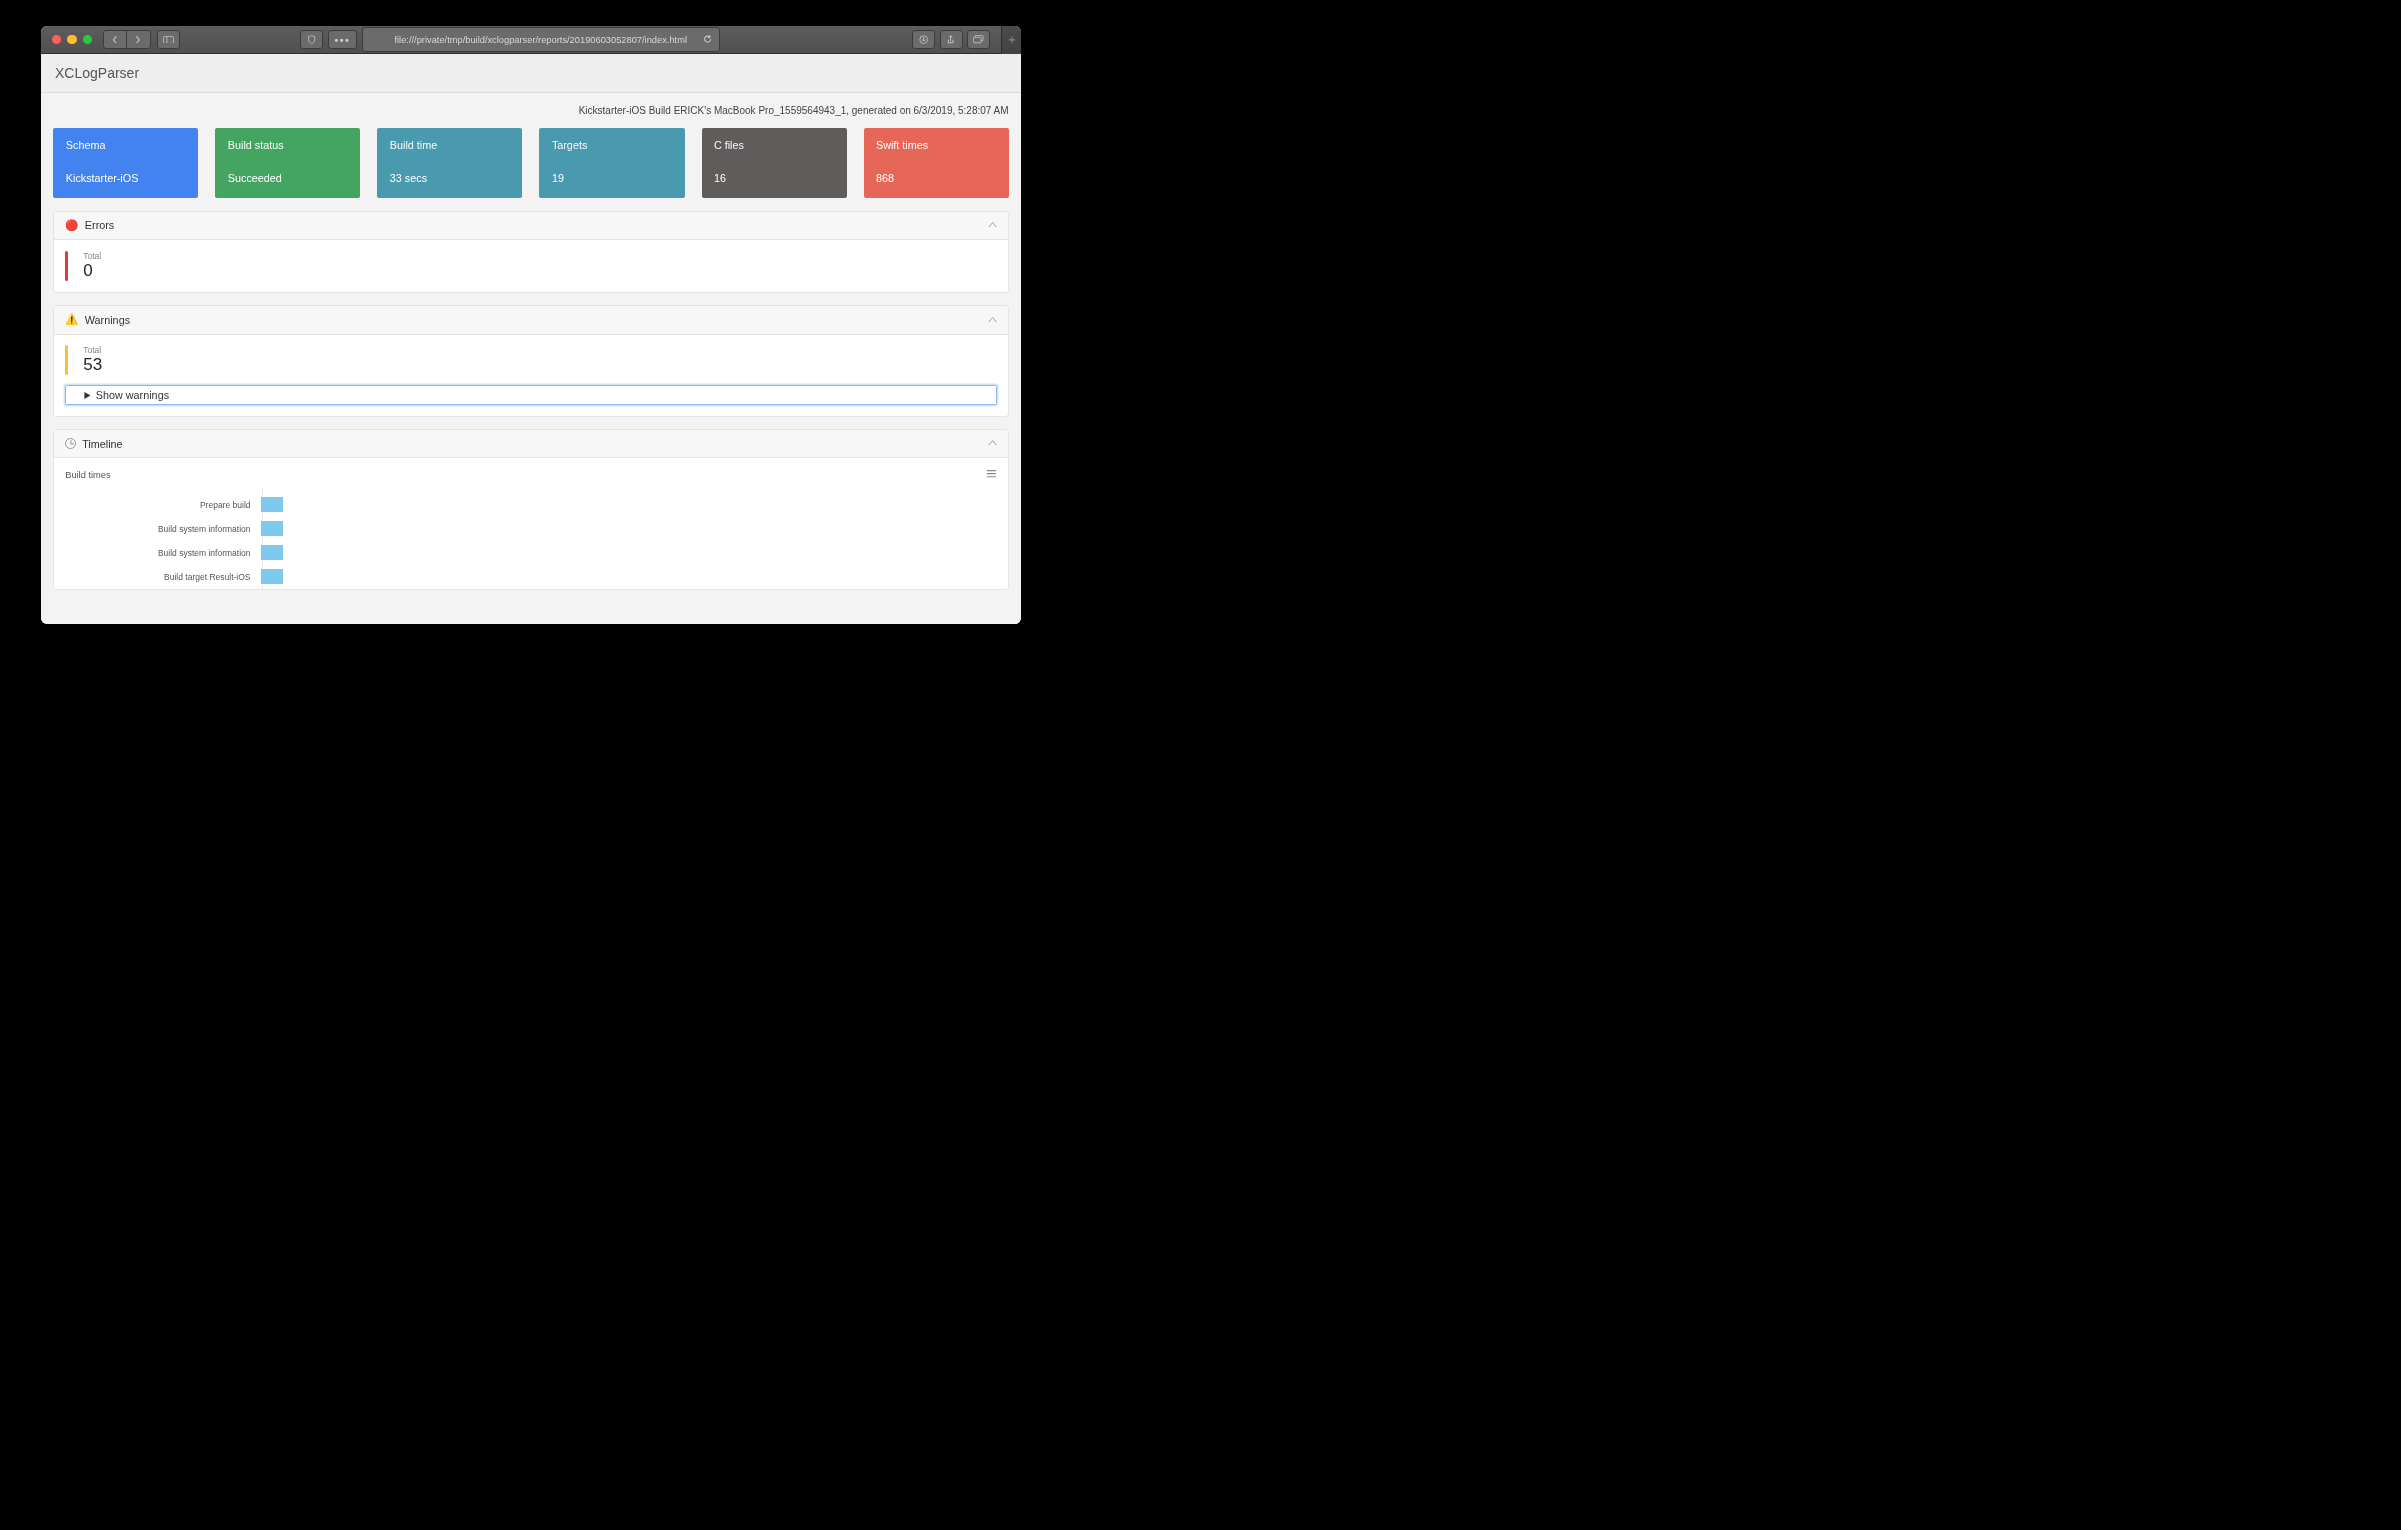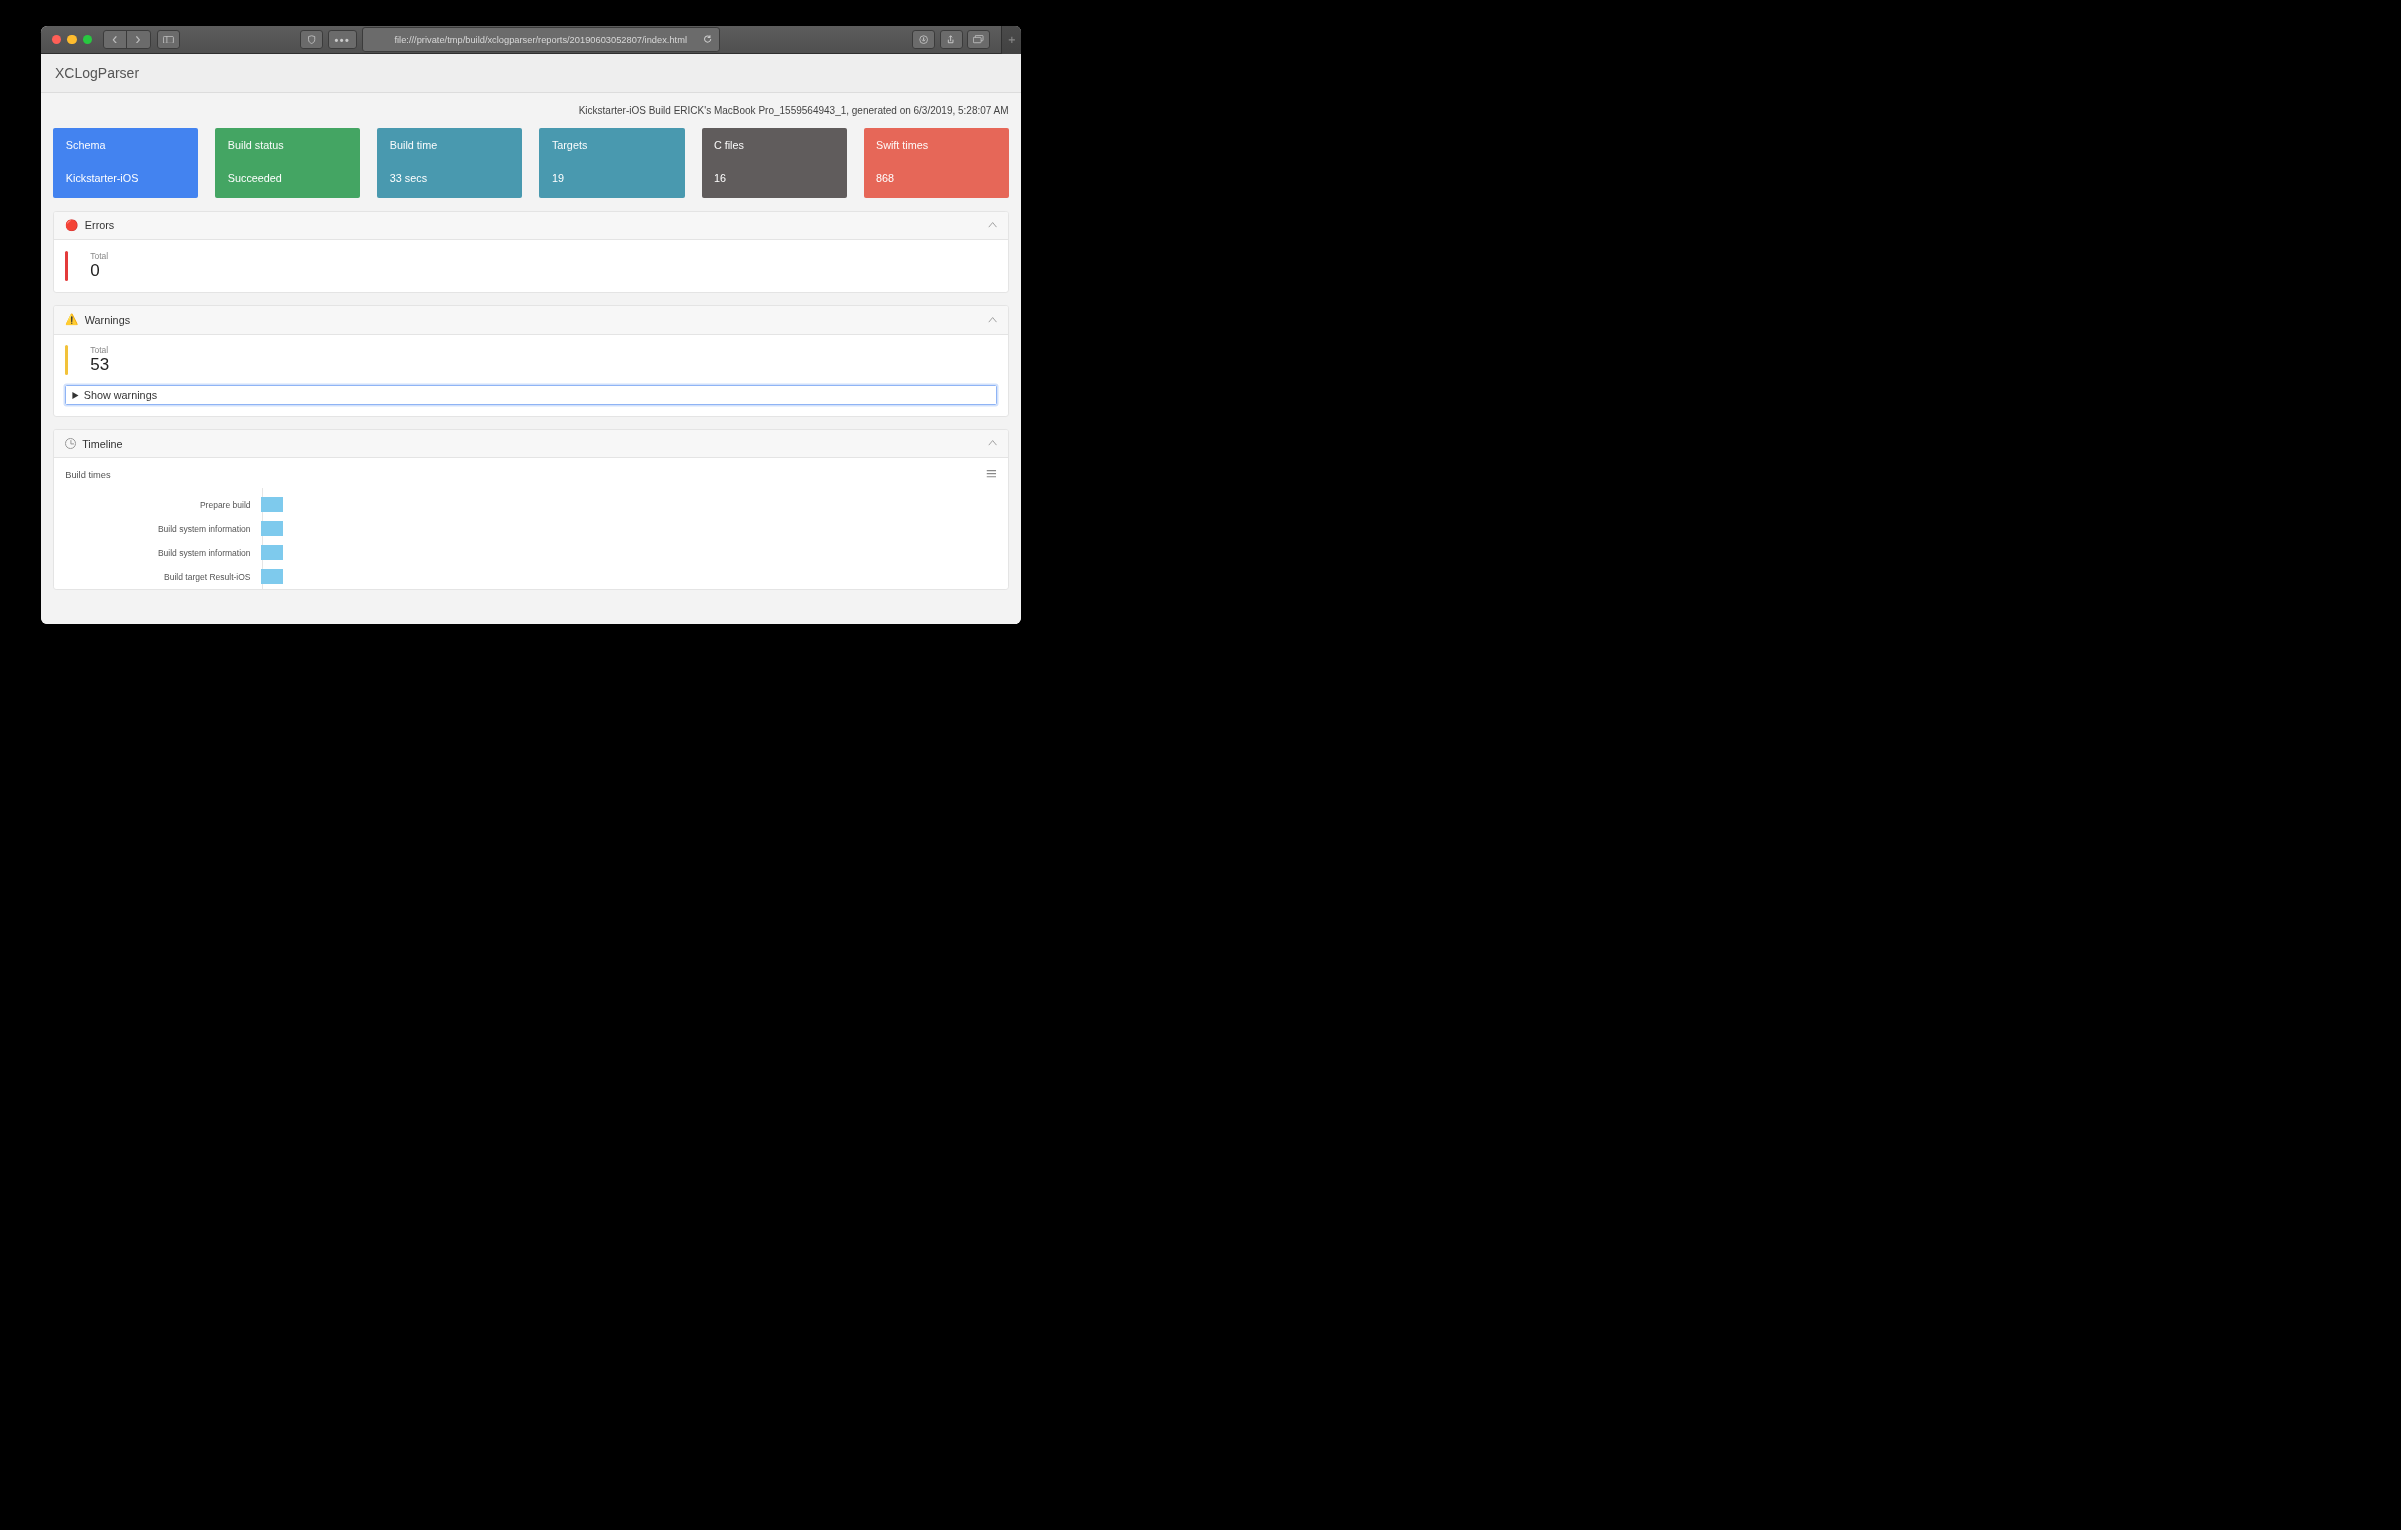--- a/index.html
+++ b/index.html
@@ -197,21 +197,21 @@
     display: flex; align-items: center; gap: 6.2px;
   }
   .collapse-icon {
     color: #888;
     font-size: 10px;
   }
   .card-body {
     padding: 10.8px 10.8px;
   }
   .stat-row {
-    display: flex; align-items: stretch; gap: 22px;
+    display: flex; align-items: stretch; gap: 15px;
   }
   .stat-bar {
     width: 3.1px; border-radius: 1.5px;
   }
   .stat-bar.red { background: #e33b3b; }
   .stat-bar.yellow { background: #f2c23a; }
   .stat-label {
     font-size: 8.5px;
     color: #888;
   }
@@ -219,20 +219,21 @@
     font-size: 17px;
     font-weight: 500;
     color: #222;
   }
   details.show-warn {
     margin-top: 9.3px;
     border: 0.8px solid #8fb4f5;
     border-radius: 1.5px;
     outline: none;
     box-shadow: 0 0 0 1.5px rgba(143,180,245,.4);
+    padding-left: 12px;
   }
   details.show-warn summary {
     padding: 3.1px 6.2px;
     font-size: 10.8px;
     color: #333;
     cursor: pointer;
   }
 
   
   .chart-wrap {

